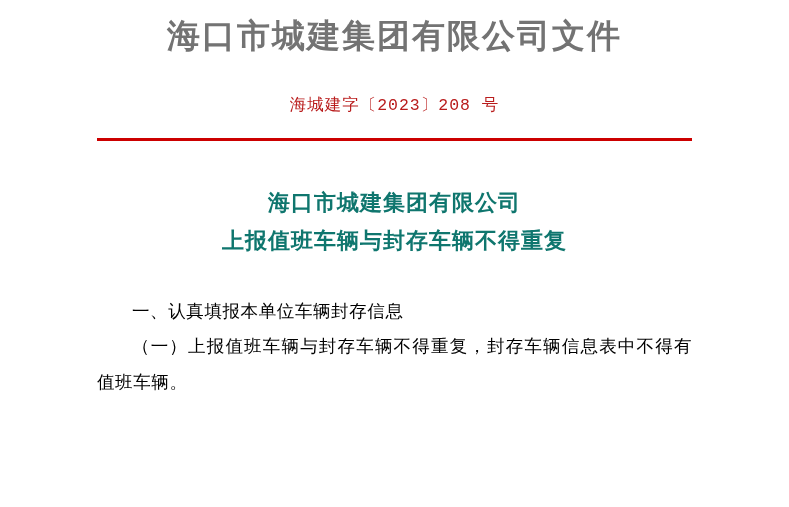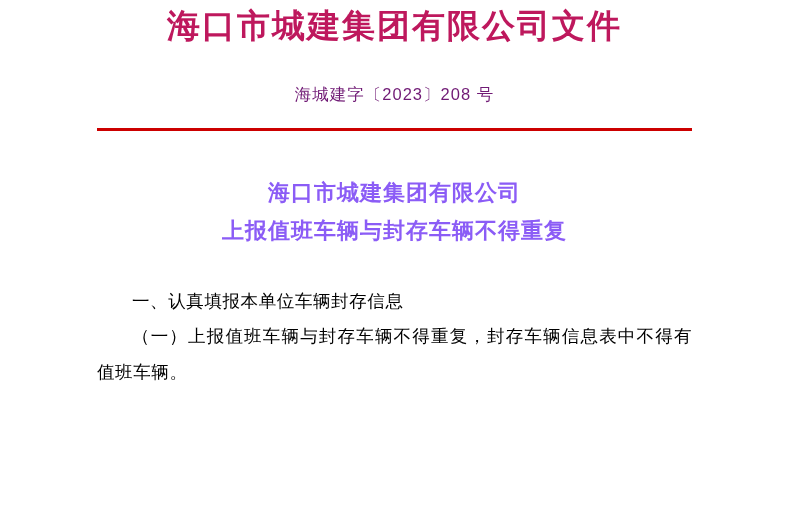--- a/index.html
+++ b/index.html
@@ -15,47 +15,47 @@
   }
   .page {
     position: relative;
     width: 789px;
     height: 507px;
     box-sizing: border-box;
     padding: 0 97px;
   }
   .doc-header {
     text-align: center;
-    color: #be185d;
+    color: #737373;
     font-family: "DejaVu Serif", "Liberation Serif", serif;
     font-weight: bold;
     font-size: 33px;
     letter-spacing: 2px;
     line-height: 1.2;
-    padding-top: 6px;
+    padding-top: 16px;
     white-space: nowrap;
   }
   .doc-number {
     text-align: center;
     font-size: 16.5px;
-    color: #701a75;
+    color: #b91c1c;
     letter-spacing: 1px;
     margin-top: 38px;
-    font-family: Liberation Sans, sans-serif;
+    font-family: Liberation Mono, monospace;
   }
   .red-rule {
     margin-top: 22px;
     height: 3px;
     background: #cc0000;
     width: 100%;
   }
   .title-block {
     margin-top: 42px;
     text-align: center;
-    color: #8b5cf6;
+    color: #0f766e;
     font-weight: bold;
     font-size: 22px;
     line-height: 1.75;
     letter-spacing: 1px;
     font-family: "DejaVu Serif", "Liberation Serif", serif;
   }
   .title-line {
     display: block;
   }
   .body-block {

